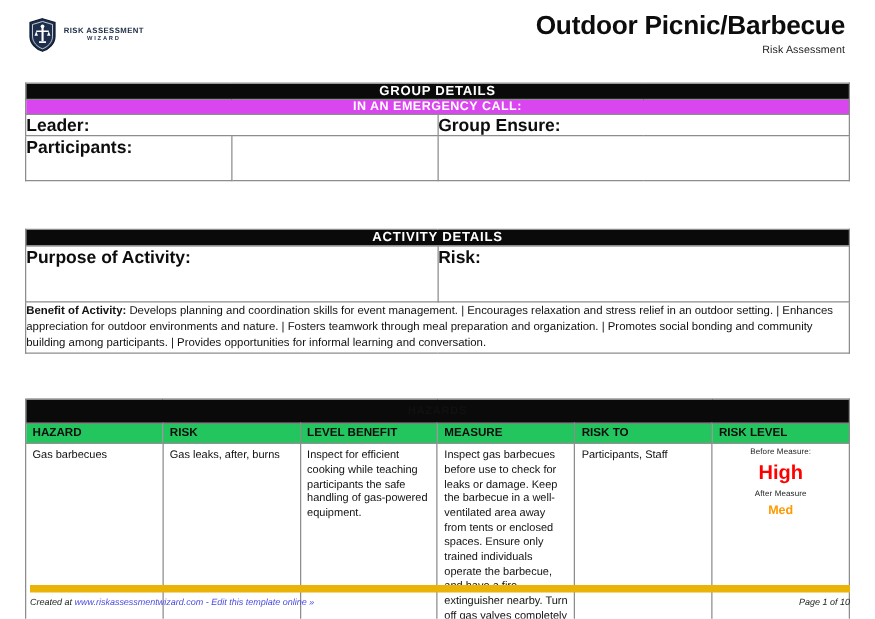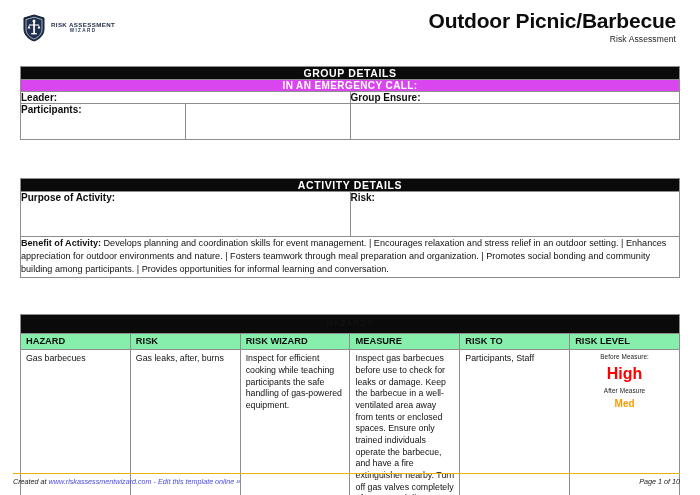--- a/index.html
+++ b/index.html
@@ -90,21 +90,21 @@
     background: #d946ef;
     color: #ffffff;
     font-size: 10px;
     font-weight: bold;
     text-align: center;
     letter-spacing: 0.4px;
     padding: 3px 0 4px 0;
     border: 1px solid #9e1717;
   }
   .fieldcell {
-    font-size: 10px;
+    font-size: 14px;
     font-weight: bold;
     color: #0d0d0d;
     padding: 3px 4px 3px 5px;
   }
   .blankcell { padding: 3px 4px; }
 
   .spacer-6 { height: 6px; }
   .spacer-4 { height: 4px; }
 
   
@@ -116,21 +116,21 @@
   }
   .benefit b { font-weight: bold; }
 
   
   .hz th {
     font-size: 9.3px;
     font-weight: bold;
     text-align: left;
     color: #0d0d0d;
     padding: 2px 4px 3px 5px;
-    background: #86efac;
+    background: #22c55e;
   }
   .hz td {
     font-size: 8.8px;
     color: #111;
     line-height: 1.33;
     padding: 3px 5px 4px 5px;
   }
   .hz td b { font-weight: bold; }
   .risklevel { text-align: center; padding-top: 4px; }
   .rl-label {
@@ -149,23 +149,23 @@
   .rl-after {
     font-size: 10px;
     font-weight: bold;
     display: block;
     margin-top: 1px;
   }
 
   
   .footer {
     position: absolute;
-    left: 13px; right: 20px;
+    left: 24px; right: 20px;
     bottom: 9px;
-    border-top: 1px solid #eab308;
+    border-top: 6px solid #eab308;
     padding-top: 3px;
     display: flex;
     justify-content: space-between;
     align-items: center;
     font-size: 7.2px;
     font-style: italic;
     color: #222;
   }
   .footer a, .footer .lnk {
     color: #4a4ae0;
@@ -246,21 +246,21 @@
   <div class="spacer-4"></div>
 
   <table class="tbl hz">
     <tbody>
         <tr>
       <td class="band" colspan="6">HAZARDS</td>
     </tr>
     <tr>
       <th style="width:83px">HAZARD</th>
       <th style="width:81px">RISK</th>
-      <th style="width:121px">RISK WIZARD</th>
+      <th style="width:121px">LEVEL BENEFIT</th>
       <th style="width:206px">MEASURE</th>
       <th style="width:79px">RISK TO</th>
       <th style="width:90px">RISK LEVEL</th>
     </tr>
     <tr>
       <td style="height:163px">Gas barbecues</td>
       <td>Gas leaks, after, burns</td>
       <td>Inspect for efficient cooking while teaching participants the safe handling of gas-powered equipment.</td>
       <td><span>Inspect gas barbecues before use to check for leaks or damage. Keep the barbecue in a well-ventilated area away from tents or enclosed spaces. Ensure only trained individuals operate the barbecue, and have a fire extinguisher nearby. Turn off gas valves completely after use and disconnect the gas cylinder safely.</span> <b>(ALL)</b></td>
       <td>Participants, Staff</td>

